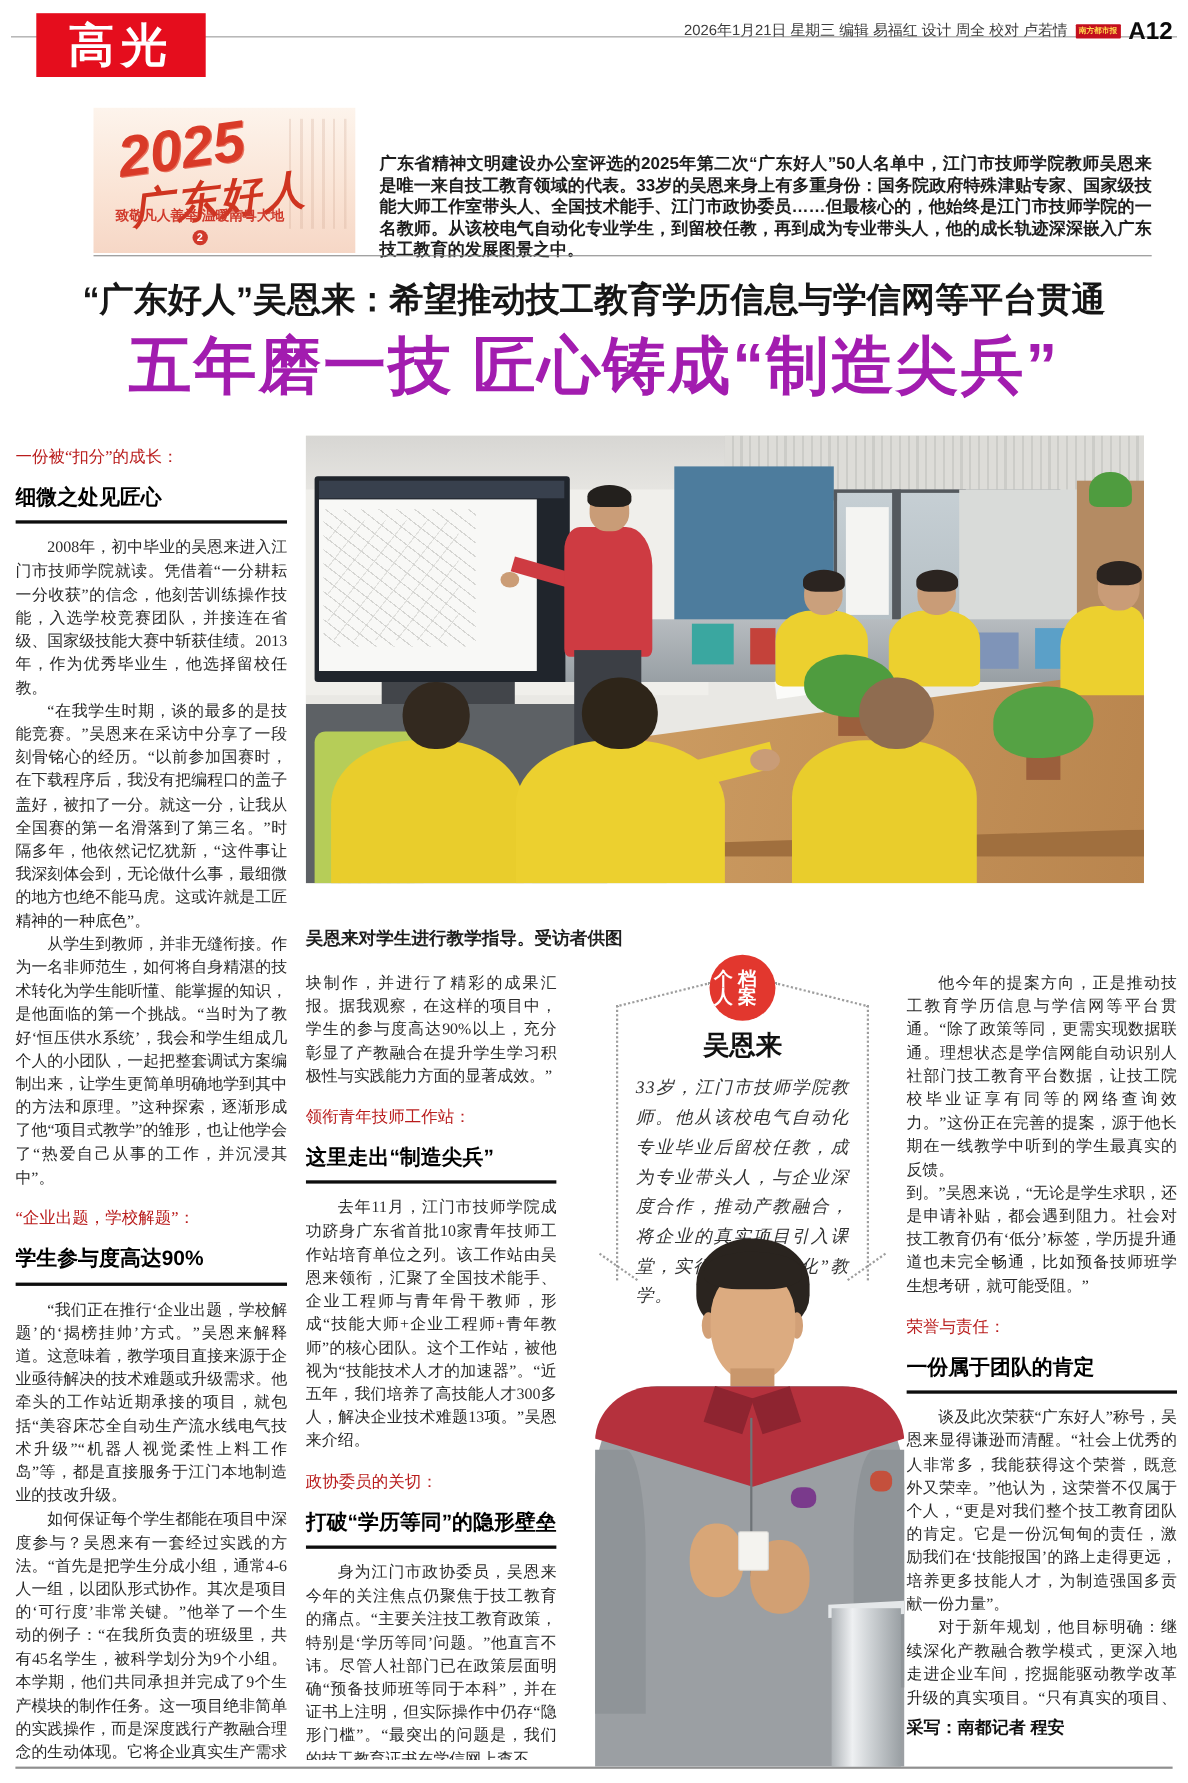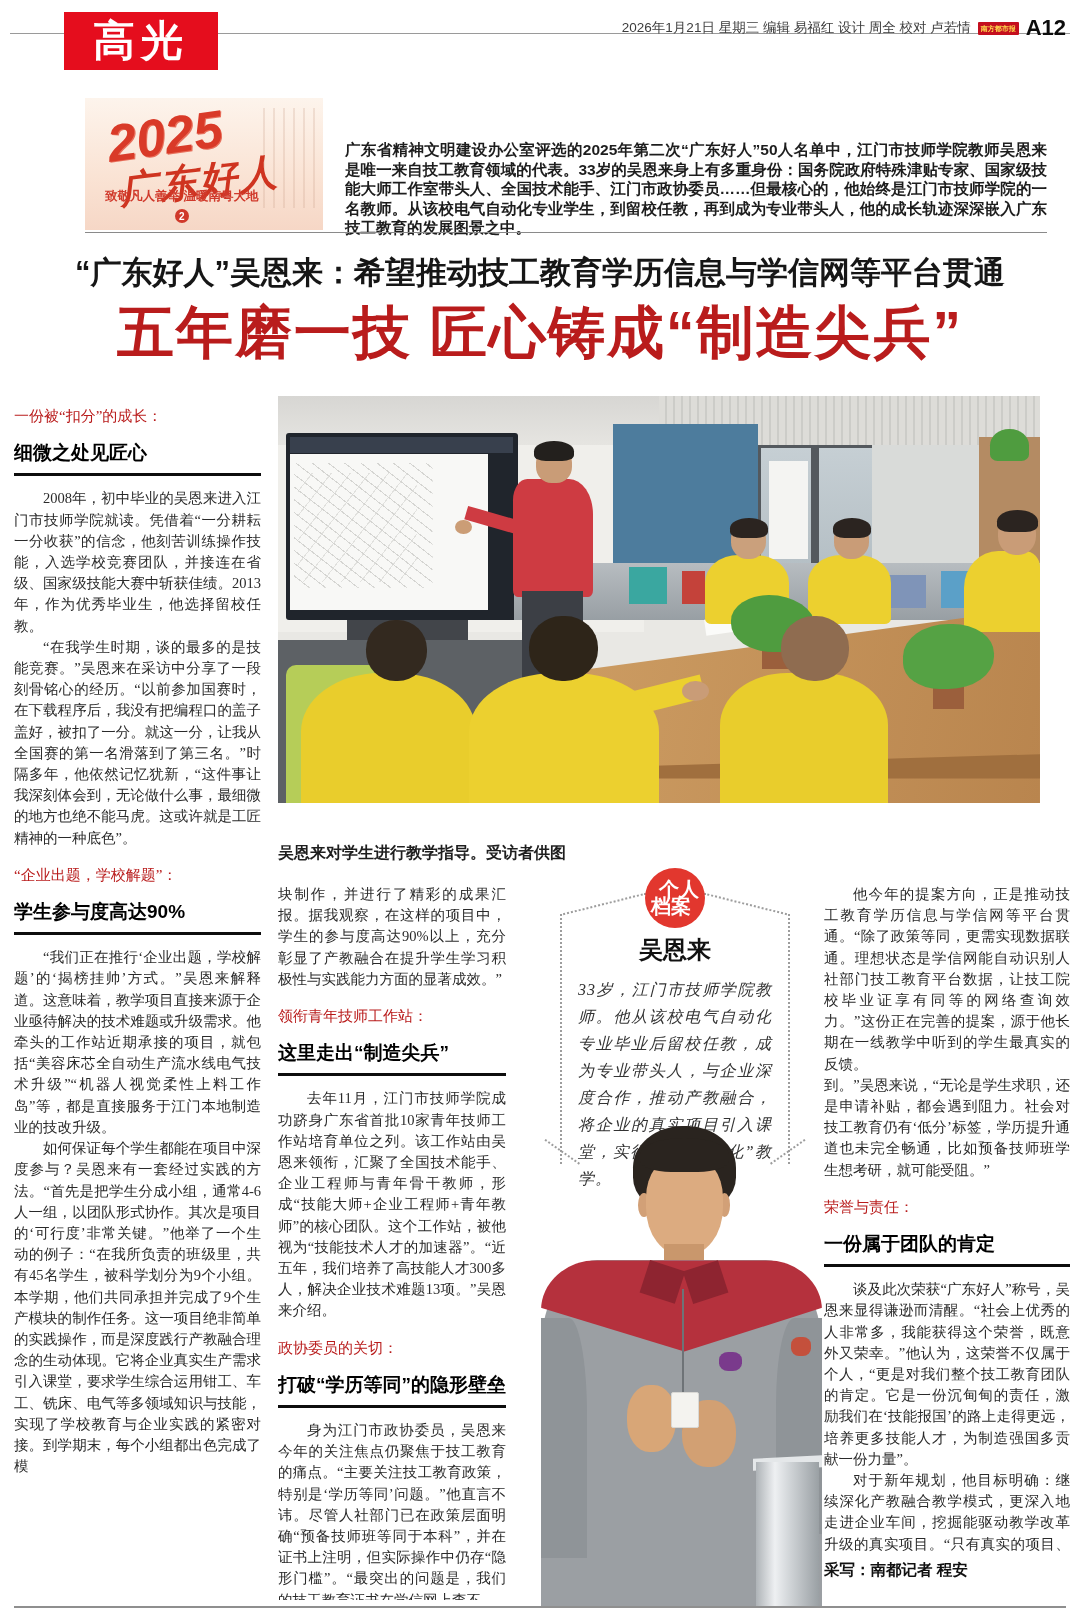--- a/index.html
+++ b/index.html
@@ -3,21 +3,21 @@
 <meta charset="utf-8">
 <style>
   html,body{margin:0;padding:0;}
   body{width:1080px;height:1621px;position:relative;background:#fff;
        font-family:"Liberation Serif","DejaVu Serif",serif;color:#262626;overflow:hidden;}
 
   
   .top-rule{position:absolute;top:33px;left:10px;width:1060px;height:1px;background:#9a9a9a;}
   .gaoguang{position:absolute;top:12px;left:33px;width:154px;height:58px;background:#e50d1d;
             color:#fff;font-family:"Liberation Sans",sans-serif;font-weight:900;font-size:42px;
-            display:flex;align-items:center;justify-content:center;letter-spacing:6px;margin-left:31px;}
+            display:flex;align-items:center;justify-content:center;letter-spacing:6px;}
   .dateline-row{position:absolute;top:15px;left:560px;width:506px;display:flex;align-items:center;
             justify-content:flex-end;gap:7px;}
   .dateline{font-family:"Liberation Sans",sans-serif;font-size:13.5px;color:#3c3c3c;white-space:nowrap;}
   .paper-badge{background:#c40f1e;color:#ffd94d;font-family:"Liberation Sans",sans-serif;
             font-size:7px;font-weight:bold;padding:3px 3px;line-height:1;white-space:nowrap;border-radius:1px;}
   .pageno{font-family:"Liberation Sans",sans-serif;font-weight:900;font-size:22px;color:#0c0c0c;}
 
   
   .logo2025{position:absolute;top:98px;left:85px;width:238px;height:132px;overflow:hidden;
             background:linear-gradient(180deg,#fdf4ec 0%,#fae3d4 60%,#f6d7c6 100%);}
@@ -33,21 +33,21 @@
   .skyline{position:absolute;right:8px;top:10px;width:60px;height:100px;opacity:.25;
             background:repeating-linear-gradient(90deg,transparent 0 8px,#caa08a 8px 10px);}
   .lead-text{position:absolute;top:106px;left:345px;width:702px;font-family:"Liberation Sans",sans-serif;
             font-size:15.5px;font-weight:600;line-height:19.5px;text-align:justify;color:#1d1d1d;margin-top:34px;}
   .lead-rule{position:absolute;top:232px;left:85px;width:962px;height:1px;background:#8a8a8a;}
 
   
   .kicker{position:absolute;top:252px;left:0;width:1080px;text-align:center;
           font-family:Liberation Sans, sans-serif;font-weight:700;font-size:31px;color:#161616;}
   .main-head{position:absolute;top:295px;left:0;width:1080px;text-align:center;
-          font-family:"Liberation Sans",sans-serif;font-weight:900;font-size:57px;color:#b91c1c;letter-spacing:2px;}
+          font-family:"Liberation Sans",sans-serif;font-weight:900;font-size:57px;color:#a21caf;letter-spacing:2px;}
 
   
   .col{position:absolute;font-size:14.5px;line-height:21.2px;text-align:justify;color:#2a2a2a;
        overflow:hidden;word-break:break-all;}
   .col p{margin:0;text-indent:2em;}
   .sec{margin:16px 0 12px;}
   .sec.first{margin-top:2px;}
   .sec-l1{font-size:15px;color:#b91c1c;text-indent:0;}
   .sec-l2{font-size:19px;font-weight:900;font-family:"Liberation Sans",sans-serif;color:#000;margin-top:15px;}
   .sec-rule{border-bottom:3px solid #0d0d0d;margin-top:10px;}
@@ -129,22 +129,22 @@
   .pf-slope-lt{position:absolute;top:46px;left:8px;width:88px;border-top:2px dotted #9d9d9d;
                transform:rotate(-14deg);transform-origin:left top;}
   .pf-slope-rt{position:absolute;top:46px;right:8px;width:88px;border-top:2px dotted #9d9d9d;
                transform:rotate(14deg);transform-origin:right top;}
   .pf-slope-lb{position:absolute;top:295px;left:-14px;width:42px;border-top:2px dotted #9d9d9d;
                transform:rotate(35deg);transform-origin:right top;}
   .pf-slope-rb{position:absolute;top:295px;right:-14px;width:42px;border-top:2px dotted #9d9d9d;
                transform:rotate(-35deg);transform-origin:left top;}
   .pf-badge{position:absolute;top:0;left:50%;transform:translateX(-50%);width:60px;height:60px;
             border-radius:50%;background:#e2372e;color:#fff;font-family:"Liberation Sans",sans-serif;
-            font-weight:bold;font-size:20px;line-height:17px;display:flex;flex-direction:column;
-            align-items:center;justify-content:center;}
+            font-weight:bold;font-size:17px;line-height:17px;display:flex;flex-direction:row;
+            align-items:center;}
   .pf-badge span:first-child{transform:translateX(4px);}
   .pf-badge span:last-child{transform:translateX(-4px);}
   .pf-name{position:absolute;top:66px;left:0;width:100%;text-align:center;
            font-family:"Liberation Sans",sans-serif;font-weight:900;font-size:24px;color:#111;}
   .pf-bio{position:absolute;top:108px;left:26px;width:194px;font-style:italic;font-size:16px;
           line-height:27px;letter-spacing:1px;color:#333;text-align:justify;word-break:break-all;}
 
   
   .portrait{position:absolute;top:1126px;left:538px;width:287px;height:480px;z-index:3;}
   .portrait div{position:absolute;}
@@ -257,20 +257,21 @@
 <div class="caption">吴恩来对学生进行教学指导。受访者供图</div>
 
 <div class="col" style="top:404px;left:14px;width:247px;height:1198px;">
   <div class="sec first">
     <div class="sec-l1">一份被“扣分”的成长：</div>
     <div class="sec-l2">细微之处见匠心</div>
     <div class="sec-rule"></div>
   </div>
   <p>2008年，初中毕业的吴恩来进入江门市技师学院就读。凭借着“一分耕耘一分收获”的信念，他刻苦训练操作技能，入选学校竞赛团队，并接连在省级、国家级技能大赛中斩获佳绩。2013年，作为优秀毕业生，他选择留校任教。</p>
   <p>“在我学生时期，谈的最多的是技能竞赛。”吴恩来在采访中分享了一段刻骨铭心的经历。“以前参加国赛时，在下载程序后，我没有把编程口的盖子盖好，被扣了一分。就这一分，让我从全国赛的第一名滑落到了第三名。”时隔多年，他依然记忆犹新，“这件事让我深刻体会到，无论做什么事，最细微的地方也绝不能马虎。这或许就是工匠精神的一种底色”。</p>
+  <p>从学生到教师，并非无缝衔接。作为一名非师范生，如何将自身精湛的技术转化为学生能听懂、能掌握的知识，是他面临的第一个挑战。“当时为了教好‘恒压供水系统’，我会和学生组成几个人的小团队，一起把整套调试方案编制出来，让学生更简单明确地学到其中的方法和原理。”这种探索，逐渐形成了他“项目式教学”的雏形，也让他学会了“热爱自己从事的工作，并沉浸其中”。</p>
   <div class="sec">
     <div class="sec-l1">“企业出题，学校解题”：</div>
     <div class="sec-l2">学生参与度高达90%</div>
     <div class="sec-rule"></div>
   </div>
   <p>“我们正在推行‘企业出题，学校解题’的‘揭榜挂帅’方式。”吴恩来解释道。这意味着，教学项目直接来源于企业亟待解决的技术难题或升级需求。他牵头的工作站近期承接的项目，就包括“美容床芯全自动生产流水线电气技术升级”“机器人视觉柔性上料工作岛”等，都是直接服务于江门本地制造业的技改升级。</p>
   <p>如何保证每个学生都能在项目中深度参与？吴恩来有一套经过实践的方法。“首先是把学生分成小组，通常4-6人一组，以团队形式协作。其次是项目的‘可行度’非常关键。”他举了一个生动的例子：“在我所负责的班级里，共有45名学生，被科学划分为9个小组。本学期，他们共同承担并完成了9个生产模块的制作任务。这一项目绝非简单的实践操作，而是深度践行产教融合理念的生动体现。它将企业真实生产需求引入课堂，要求学生综合运用钳工、车工、铣床、电气等多领域知识与技能，实现了学校教育与企业实践的紧密对接。到学期末，每个小组都出色完成了模</p>
 </div>
 
 <div class="col" style="top:884px;left:278px;width:228px;height:716px;">

